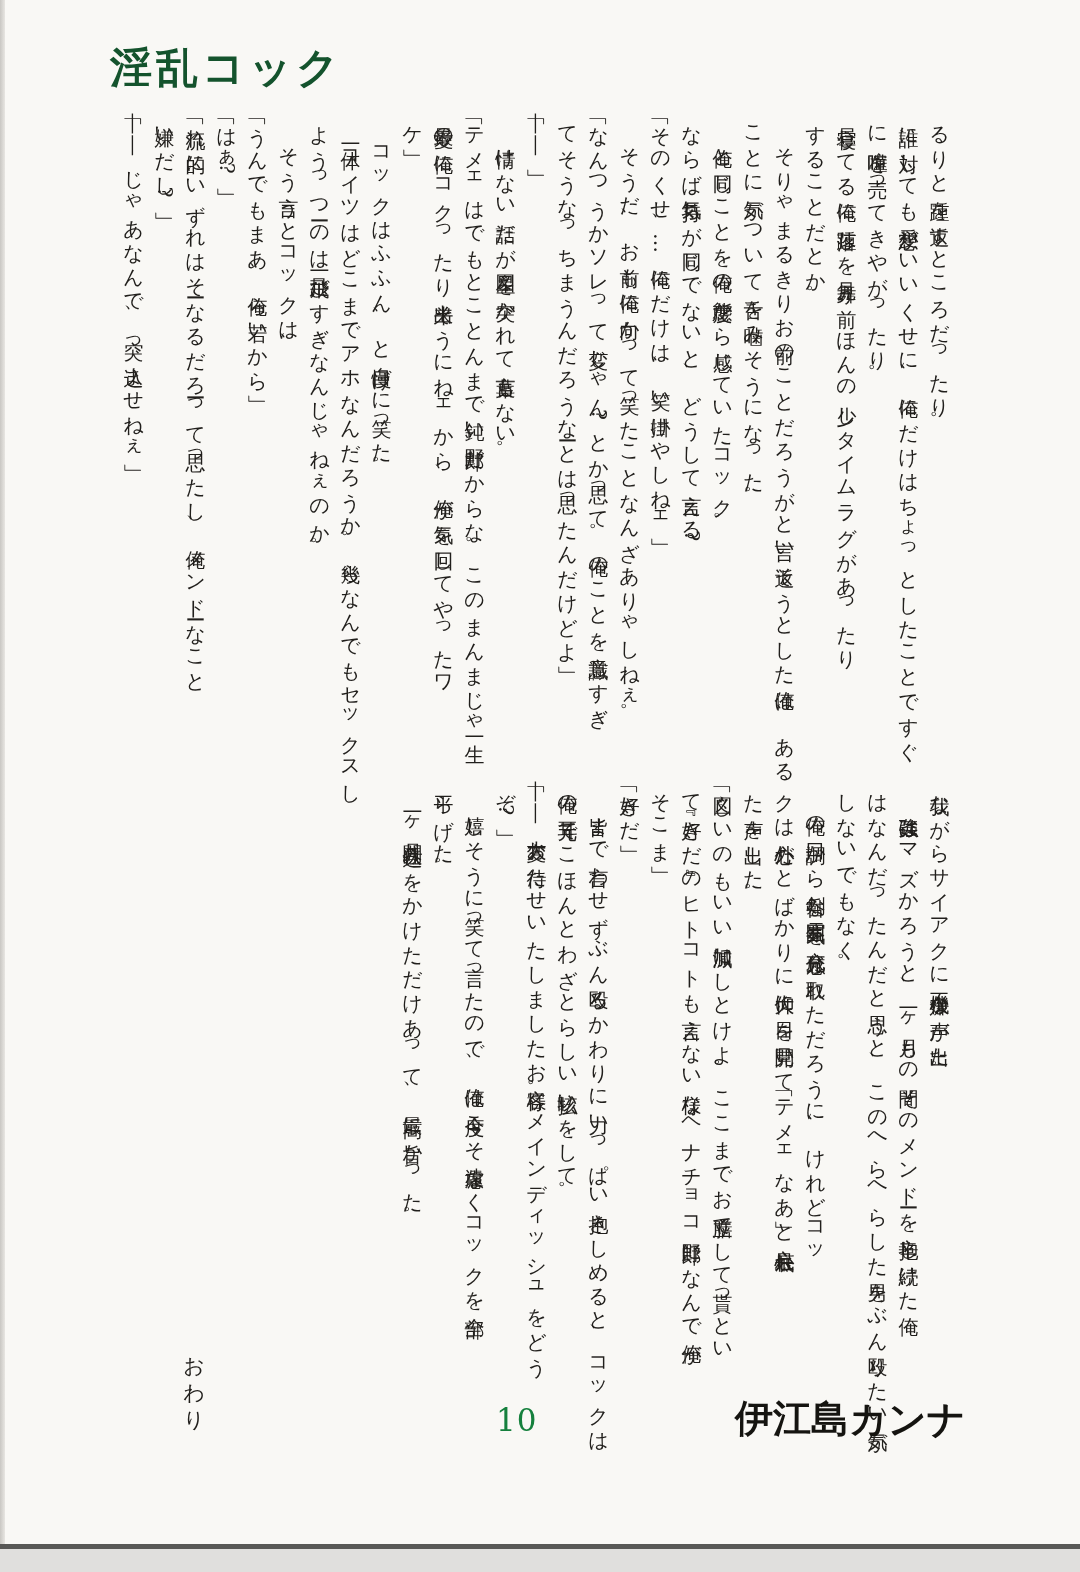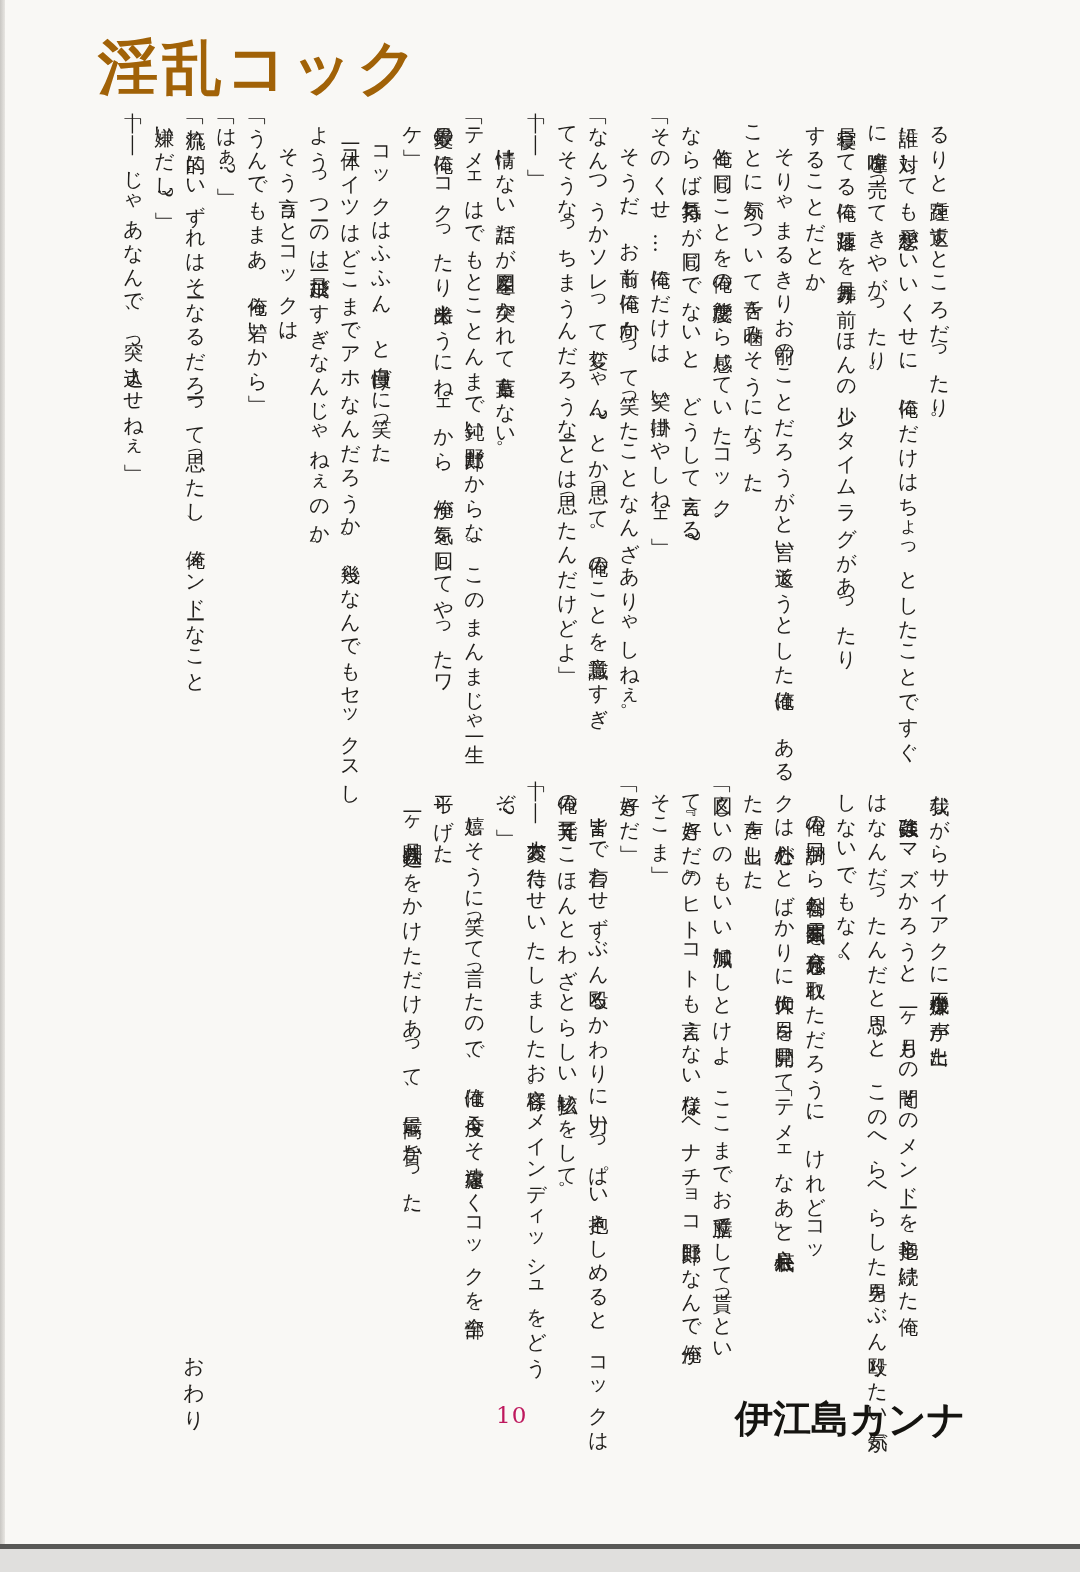--- a/index.html
+++ b/index.html
@@ -15,23 +15,23 @@
   .edge-left{
     position:absolute;left:0;top:0;width:5px;height:1572px;
     background:linear-gradient(to right,#c9c7c3,#e8e6e2);
   }
   .edge-bottom{
     position:absolute;left:0;top:1544px;width:1080px;height:28px;
     background:#e0dfdd;
     border-top:5px solid #585856;
   }
   .title{
-    position:absolute;left:98px;top:28px;margin:0;
+    position:absolute;left:98px;top:28px;margin:12px;
     font-family:"DejaVu Sans", sans-serif;
-    font-size:60px;font-weight:bold;color:#a16207;
+    font-size:42px;font-weight:bold;color:#14532d;
     letter-spacing:4px;white-space:nowrap;
   }
   .vblock{
     position:absolute;right:125px;
     writing-mode:vertical-rl;
     color:#211f1c;
   }
   .vblock p{
     margin:0;padding:0;
     font-size:20px;
@@ -41,21 +41,21 @@
   }
   .block-top{top:112px;height:670px;}
   .block-bottom{top:780px;height:678px;}
   .end-mark{
     position:absolute;left:180px;top:1342px;
     writing-mode:vertical-rl;
     font-size:21px;letter-spacing:3px;color:#211f1c;
   }
   .page-number{
     position:absolute;left:496px;top:1402px;
-    font-size:23px;color:#be185d;letter-spacing:1px;
+    font-size:31px;color:#15803d;letter-spacing:1px;
   }
   .author{
     position:absolute;left:735px;top:1394px;
     font-family:"DejaVu Sans", sans-serif;
     font-size:38px;font-weight:bold;color:#151410;
     letter-spacing:0px;white-space:nowrap;
     transform:rotate(0.4deg);
   }
 </style>
 </head>

